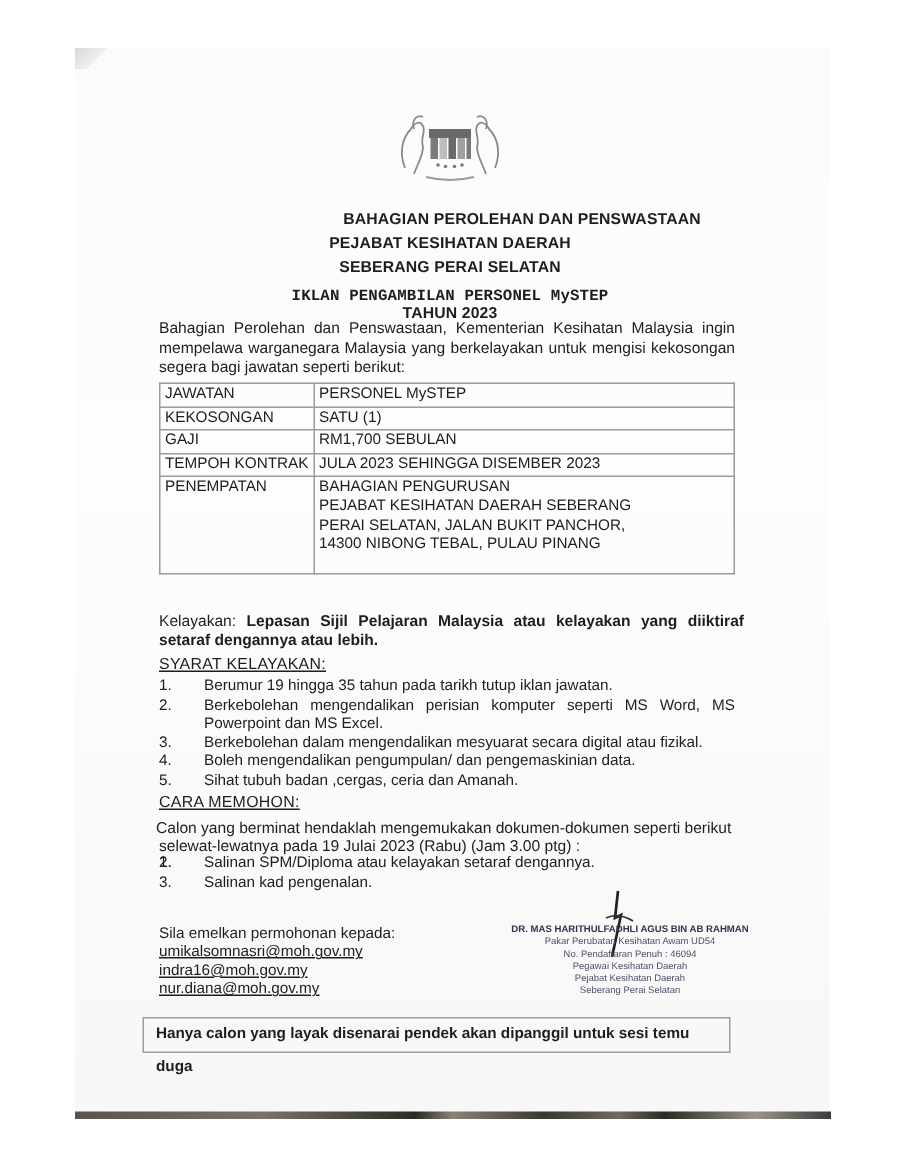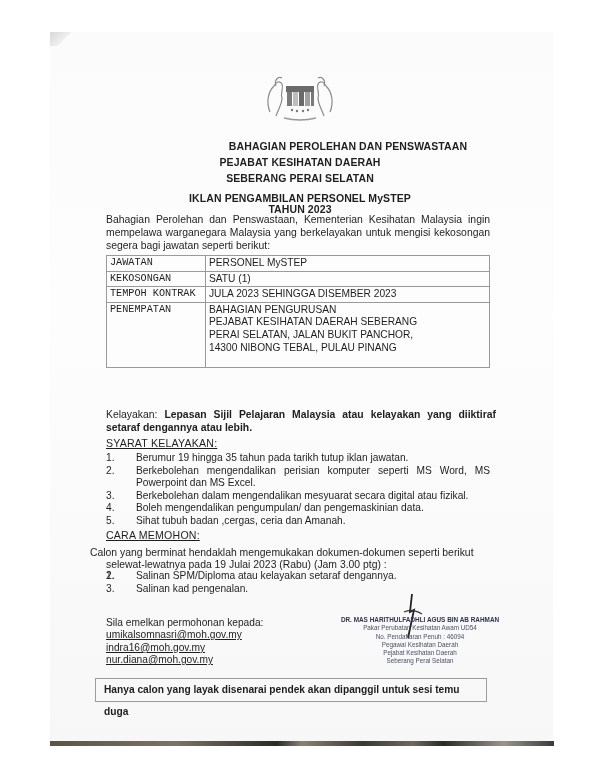--- a/index.html
+++ b/index.html
@@ -28,21 +28,21 @@
     .t { position: absolute; font-size: 10.4px; line-height: 13px; }
     .para { position: absolute; left: 106px; width: 384px; font-size: 10.4px; line-height: 13px; text-align: justify; }
 
     table.info {
       position: absolute; left: 106px; top: 255px; width: 384px;
       border-collapse: collapse; font-size: 10.2px;
     }
     table.info td {
       border: 1px solid #9a9a9a; padding: 1px 3px 1px 3px; vertical-align: top; line-height: 12.6px;
     }
-    table.info td.lbl { width: 92px; white-space: nowrap; font-family: Liberation Mono, monospace; }
+    table.info td.lbl { width: 92px; white-space: nowrap; }
     table.info td.val { text-align: justify; }
     table.info tr.tall td { height: 62px; }
 
     .heading-u { position: absolute; left: 106px; font-size: 10.6px; text-decoration: underline; font-weight: normal; letter-spacing: 0.2px; }
     ol.list { position: absolute; left: 106px; width: 384px; margin: 0; padding: 0; list-style: none; font-size: 10.2px; line-height: 12.5px; }
     ol.list li { position: relative; padding-left: 30px; text-align: justify; }
     ol.list li .num { position: absolute; left: 0; top: 0; }
 
     .emails { position: absolute; left: 106px; top: 617px; font-size: 10.2px; line-height: 12.4px; }
     .emails a { color: #1e1e1e; text-decoration: underline; display: block; }
@@ -82,37 +82,41 @@
       <circle cx="35" cy="39" r="1.2"></circle>
       <circle cx="41" cy="39" r="1.2"></circle>
       <circle cx="46" cy="38" r="1.2"></circle>
   </g>
   <path d="M22 46 Q38 50 54 46" stroke="#9a9a9a" stroke-width="1.4" fill="none"></path>
 </svg>
 
 <div class="center" style="top:140px;margin-left:48px;">BAHAGIAN PEROLEHAN DAN PENSWASTAAN</div>
 <div class="center" style="top:156px;">PEJABAT KESIHATAN DAERAH</div>
 <div class="center" style="top:172px;">SEBERANG PERAI SELATAN</div>
-<div class="center" style="top:192px;">IKLAN PENGAMBILAN PERSONEL MySTEP</div>
+<div class="center" style="top:192px;font-family:Liberation Mono, monospace;">IKLAN PENGAMBILAN PERSONEL MySTEP</div>
 <div class="center" style="top:203px;">TAHUN 2023</div>
 
 <div class="para" style="top:213px;">
   <div style="text-align: justify; text-align-last: justify;">Bahagian Perolehan dan Penswastaan, Kementerian Kesihatan Malaysia ingin mempelawa warganegara Malaysia yang berkelayakan untuk mengisi kekosongan</div>
   <div>segera bagi jawatan seperti berikut:</div>
 </div>
 
 <table class="info">
   <tbody>
     <tr>
       <td class="lbl">JAWATAN</td>
       <td class="val">PERSONEL MySTEP</td>
     </tr>
     <tr>
       <td class="lbl">KEKOSONGAN</td>
       <td class="val">SATU (1)</td>
+    </tr>
+    <tr>
+      <td class="lbl">GAJI</td>
+      <td class="val">RM1,700 SEBULAN</td>
     </tr>
     <tr>
       <td class="lbl">TEMPOH KONTRAK</td>
       <td class="val">JULA 2023 SEHINGGA DISEMBER 2023</td>
     </tr>
     <tr class="tall">
       <td class="lbl">PENEMPATAN</td>
       <td class="val">
         <div>BAHAGIAN PENGURUSAN</div>
         <div>PEJABAT KESIHATAN DAERAH SEBERANG</div>
@@ -131,21 +135,21 @@
 <div class="heading-u" style="top:437px;">SYARAT KELAYAKAN:</div>
 <ol class="list" style="top:452px;">
   <li><span class="num">1.</span><span>Berumur 19 hingga 35 tahun pada tarikh tutup iklan jawatan.</span></li>
   <li><span class="num">2.</span><span>Berkebolehan mengendalikan perisian komputer seperti MS Word, MS Powerpoint dan MS Excel.</span></li>
   <li><span class="num">3.</span><span>Berkebolehan dalam mengendalikan mesyuarat secara digital atau fizikal.</span></li>
   <li><span class="num">4.</span><span>Boleh mengendalikan pengumpulan/ dan pengemaskinian data.</span></li>
   <li><span class="num">5.</span><span>Sihat tubuh badan ,cergas, ceria dan Amanah.</span></li>
 </ol>
 
 <div class="heading-u" style="top:529px;">CARA MEMOHON:</div>
-<div class="t" style="left:90px; top:546px;">Calon yang berminat hendaklah mengemukakan dokumen-dokumen seperti berikut</div>
+<div class="t" style="left:104px; top:546px;">Calon yang berminat hendaklah mengemukakan dokumen-dokumen seperti berikut</div>
 <div class="t" style="left:106px; top:558px;">selewat-lewatnya pada 19 Julai 2023 (Rabu) (Jam 3.00 ptg) :</div>
 <ol class="list" style="top:570px;">
   <li><span class="num">1.</span></li>
   <li><span class="num">2.</span><span>Salinan SPM/Diploma atau kelayakan setaraf dengannya.</span></li>
   <li><span class="num">3.</span><span>Salinan kad pengenalan.</span></li>
 </ol>
 
 <div class="emails">
   <div>Sila emelkan permohonan kepada:</div>
   <a>umikalsomnasri@moh.gov.my</a>

